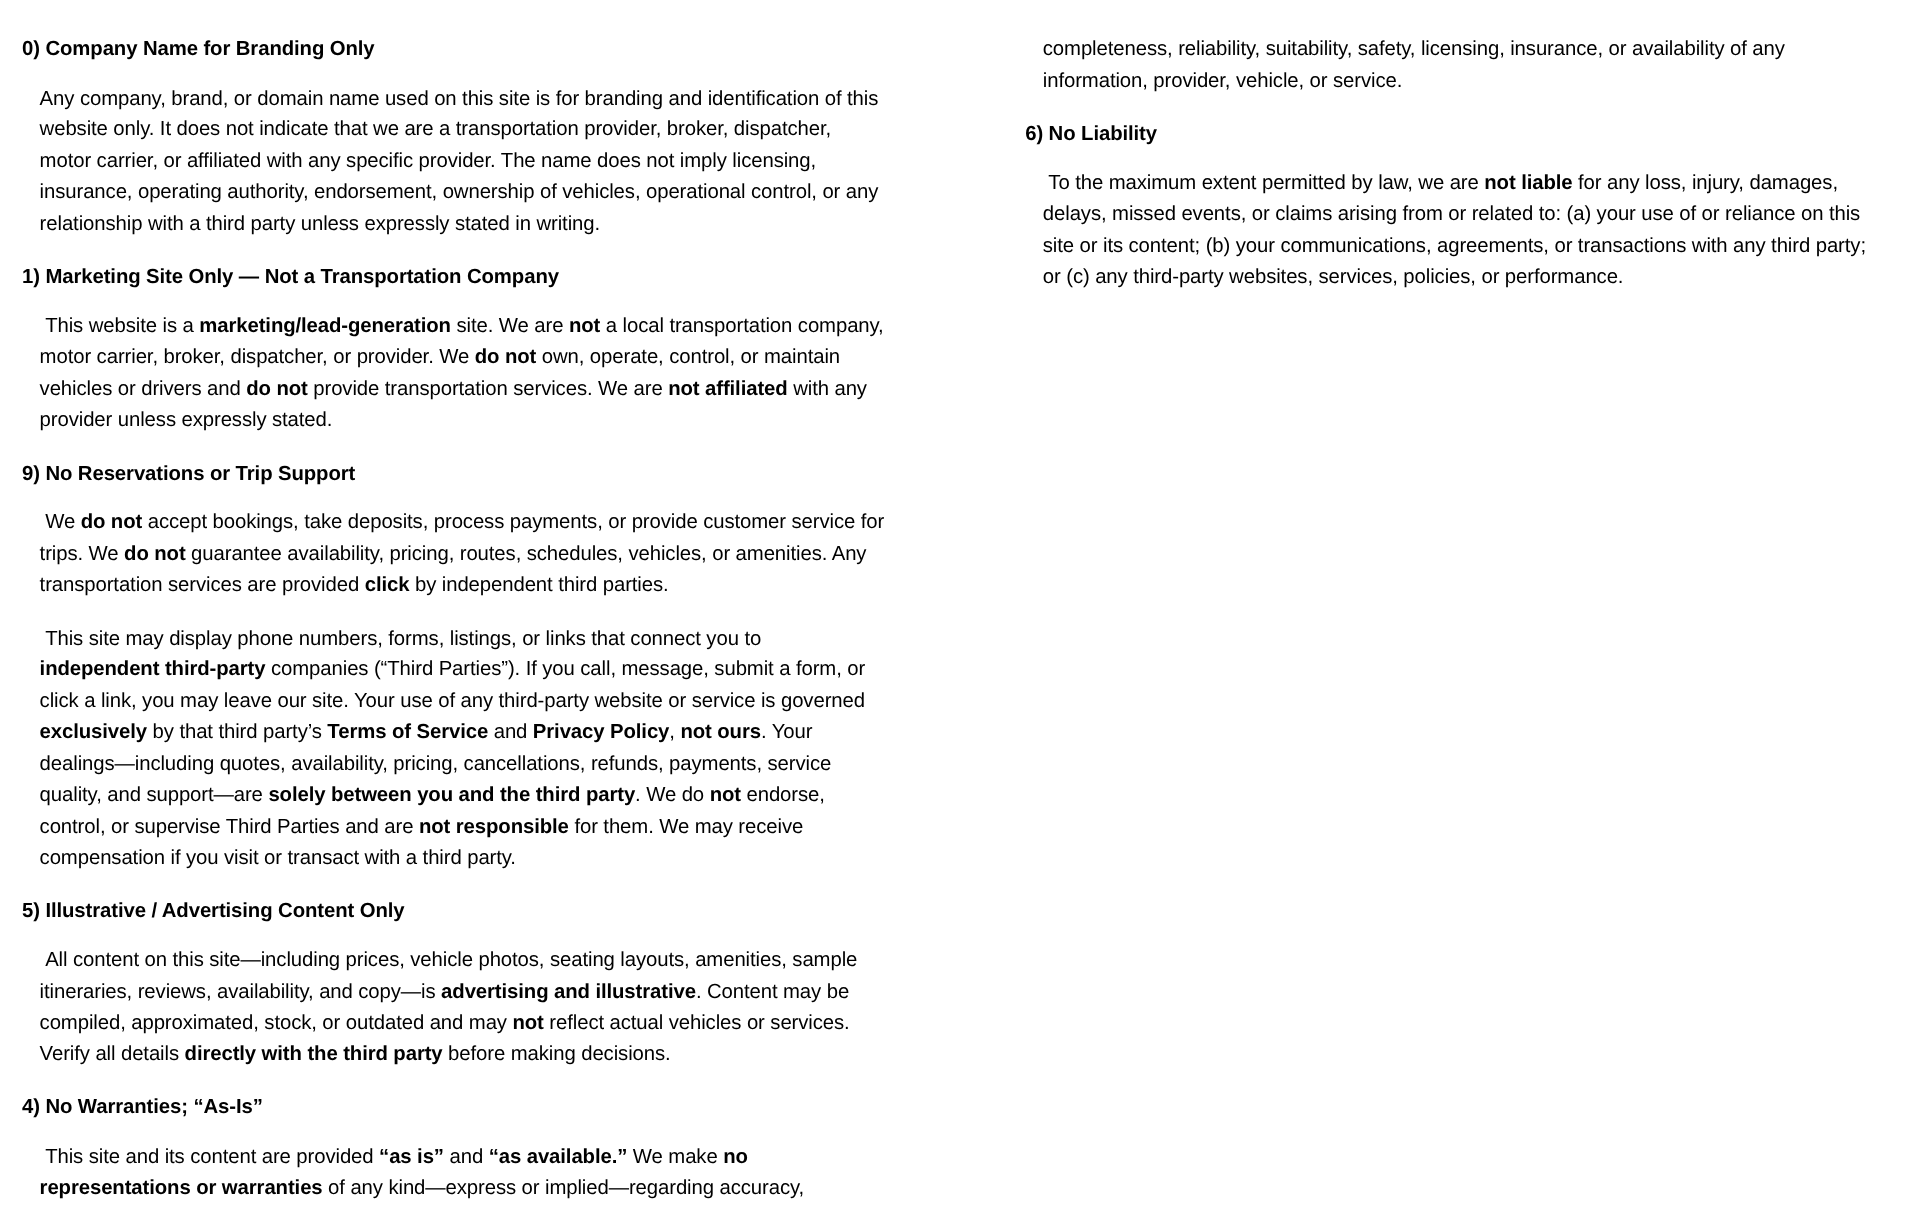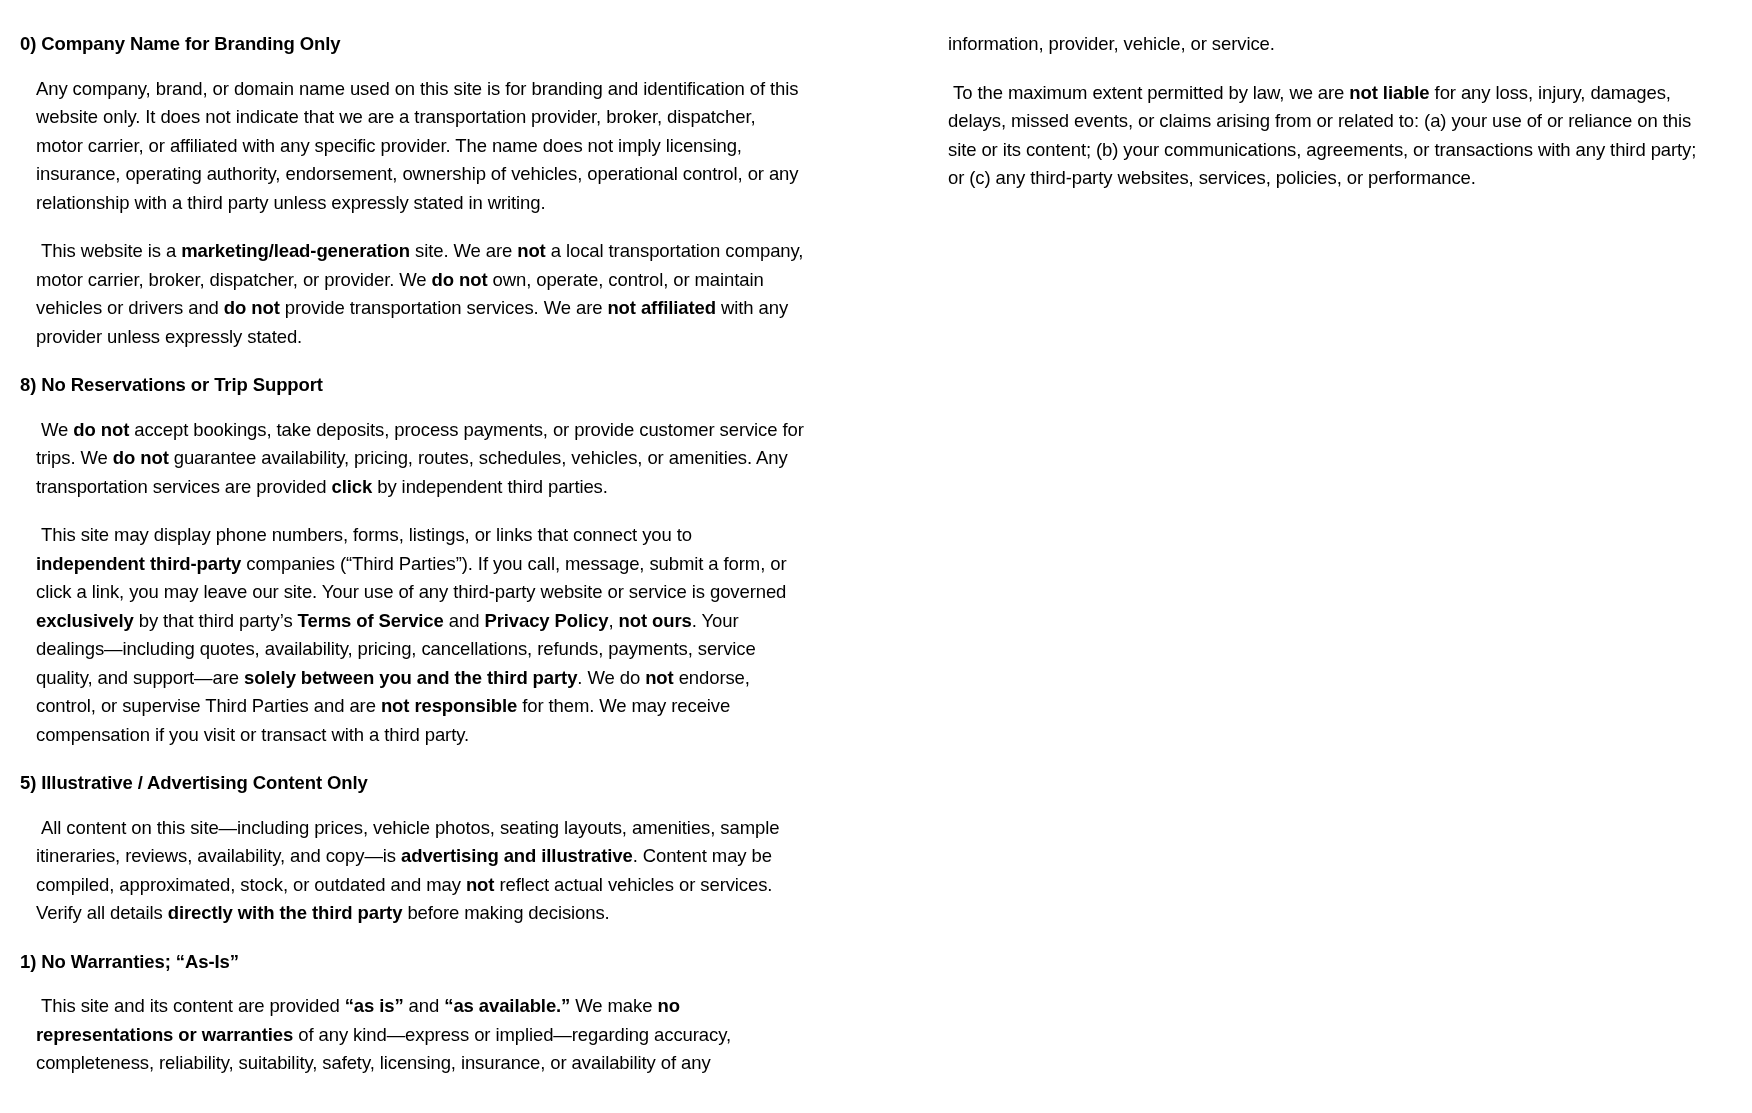--- a/index.html
+++ b/index.html
@@ -54,36 +54,38 @@
 </head>
 <body>
 
 <div class="doc">
   <div class="doc-columns">
       <section class="doc-section">
         <h3>0) Company Name for Branding Only</h3>
         <p><span>Any company, brand, or domain name used on this site is for branding and identification of this website only. It does not indicate that we are a transportation provider, broker, dispatcher, motor carrier, or affiliated with any specific provider. The name does not imply licensing, insurance, operating authority, endorsement, ownership of vehicles, operational control, or any relationship with a third party unless expressly stated in writing.</span></p>
       </section>
       <section class="doc-section">
+        <h3>1) Marketing Site Only — Not a Transportation Company</h3>
         <p><span> This website is a </span><strong>marketing/lead-generation</strong><span> site. We are </span><strong>not</strong><span> a local transportation company, motor carrier, broker, dispatcher, or provider. We </span><strong>do not</strong><span> own, operate, control, or maintain vehicles or drivers and </span><strong>do not</strong><span> provide transportation services. We are </span><strong>not affiliated</strong><span> with any provider unless expressly stated.</span></p>
       </section>
       <section class="doc-section">
-        <h3>8) No Reservations or Trip Support</h3>
+        <h3>9) No Reservations or Trip Support</h3>
         <p><span> We </span><strong>do not</strong><span> accept bookings, take deposits, process payments, or provide customer service for trips. We </span><strong>do not</strong><span> guarantee availability, pricing, routes, schedules, vehicles, or amenities. Any transportation services are provided </span><strong>click</strong><span> by independent third parties.</span></p>
       </section>
       <section class="doc-section">
         <p><span> This site may display phone numbers, forms, listings, or links that connect you to </span><strong>independent third-party</strong><span> companies (“Third Parties”). If you call, message, submit a form, or click a link, you may leave our site. Your use of any third-party website or service is governed </span><strong>exclusively</strong><span> by that third party’s </span><strong>Terms of Service</strong><span> and </span><strong>Privacy Policy</strong><span>, </span><strong>not ours</strong><span>. Your dealings—including quotes, availability, pricing, cancellations, refunds, payments, service quality, and support—are </span><strong>solely between you and the third party</strong><span>. We do </span><strong>not</strong><span> endorse, control, or supervise Third Parties and are </span><strong>not responsible</strong><span> for them. We may receive compensation if you visit or transact with a third party.</span></p>
       </section>
       <section class="doc-section">
         <h3>5) Illustrative / Advertising Content Only</h3>
         <p><span> All content on this site—including prices, vehicle photos, seating layouts, amenities, sample itineraries, reviews, availability, and copy—is </span><strong>advertising and illustrative</strong><span>. Content may be compiled, approximated, stock, or outdated and may </span><strong>not</strong><span> reflect actual vehicles or services. Verify all details </span><strong>directly with the third party</strong><span> before making decisions.</span></p>
       </section>
       <section class="doc-section">
-        <h3>1) No Warranties; “As-Is”</h3>
+        <h3>4) No Warranties; “As-Is”</h3>
         <p><span> This site and its content are provided </span><strong>“as is”</strong><span> and </span><strong>“as available.”</strong><span> We make </span><strong>no representations or warranties</strong><span> of any kind—express or implied—regarding accuracy, completeness, reliability, suitability, safety, licensing, insurance, or availability of any information, provider, vehicle, or service.</span></p>
       </section>
       <section class="doc-section">
+        <h3>6) No Liability</h3>
         <p><span> To the maximum extent permitted by law, we are </span><strong>not liable</strong><span> for any loss, injury, damages, delays, missed events, or claims arising from or related to: (a) your use of or reliance on this site or its content; (b) your communications, agreements, or transactions with any third party; or (c) any third-party websites, services, policies, or performance.</span></p>
       </section>
       <section class="doc-section">
       </section>
     </div>
 </div>
 
 </body></html>

